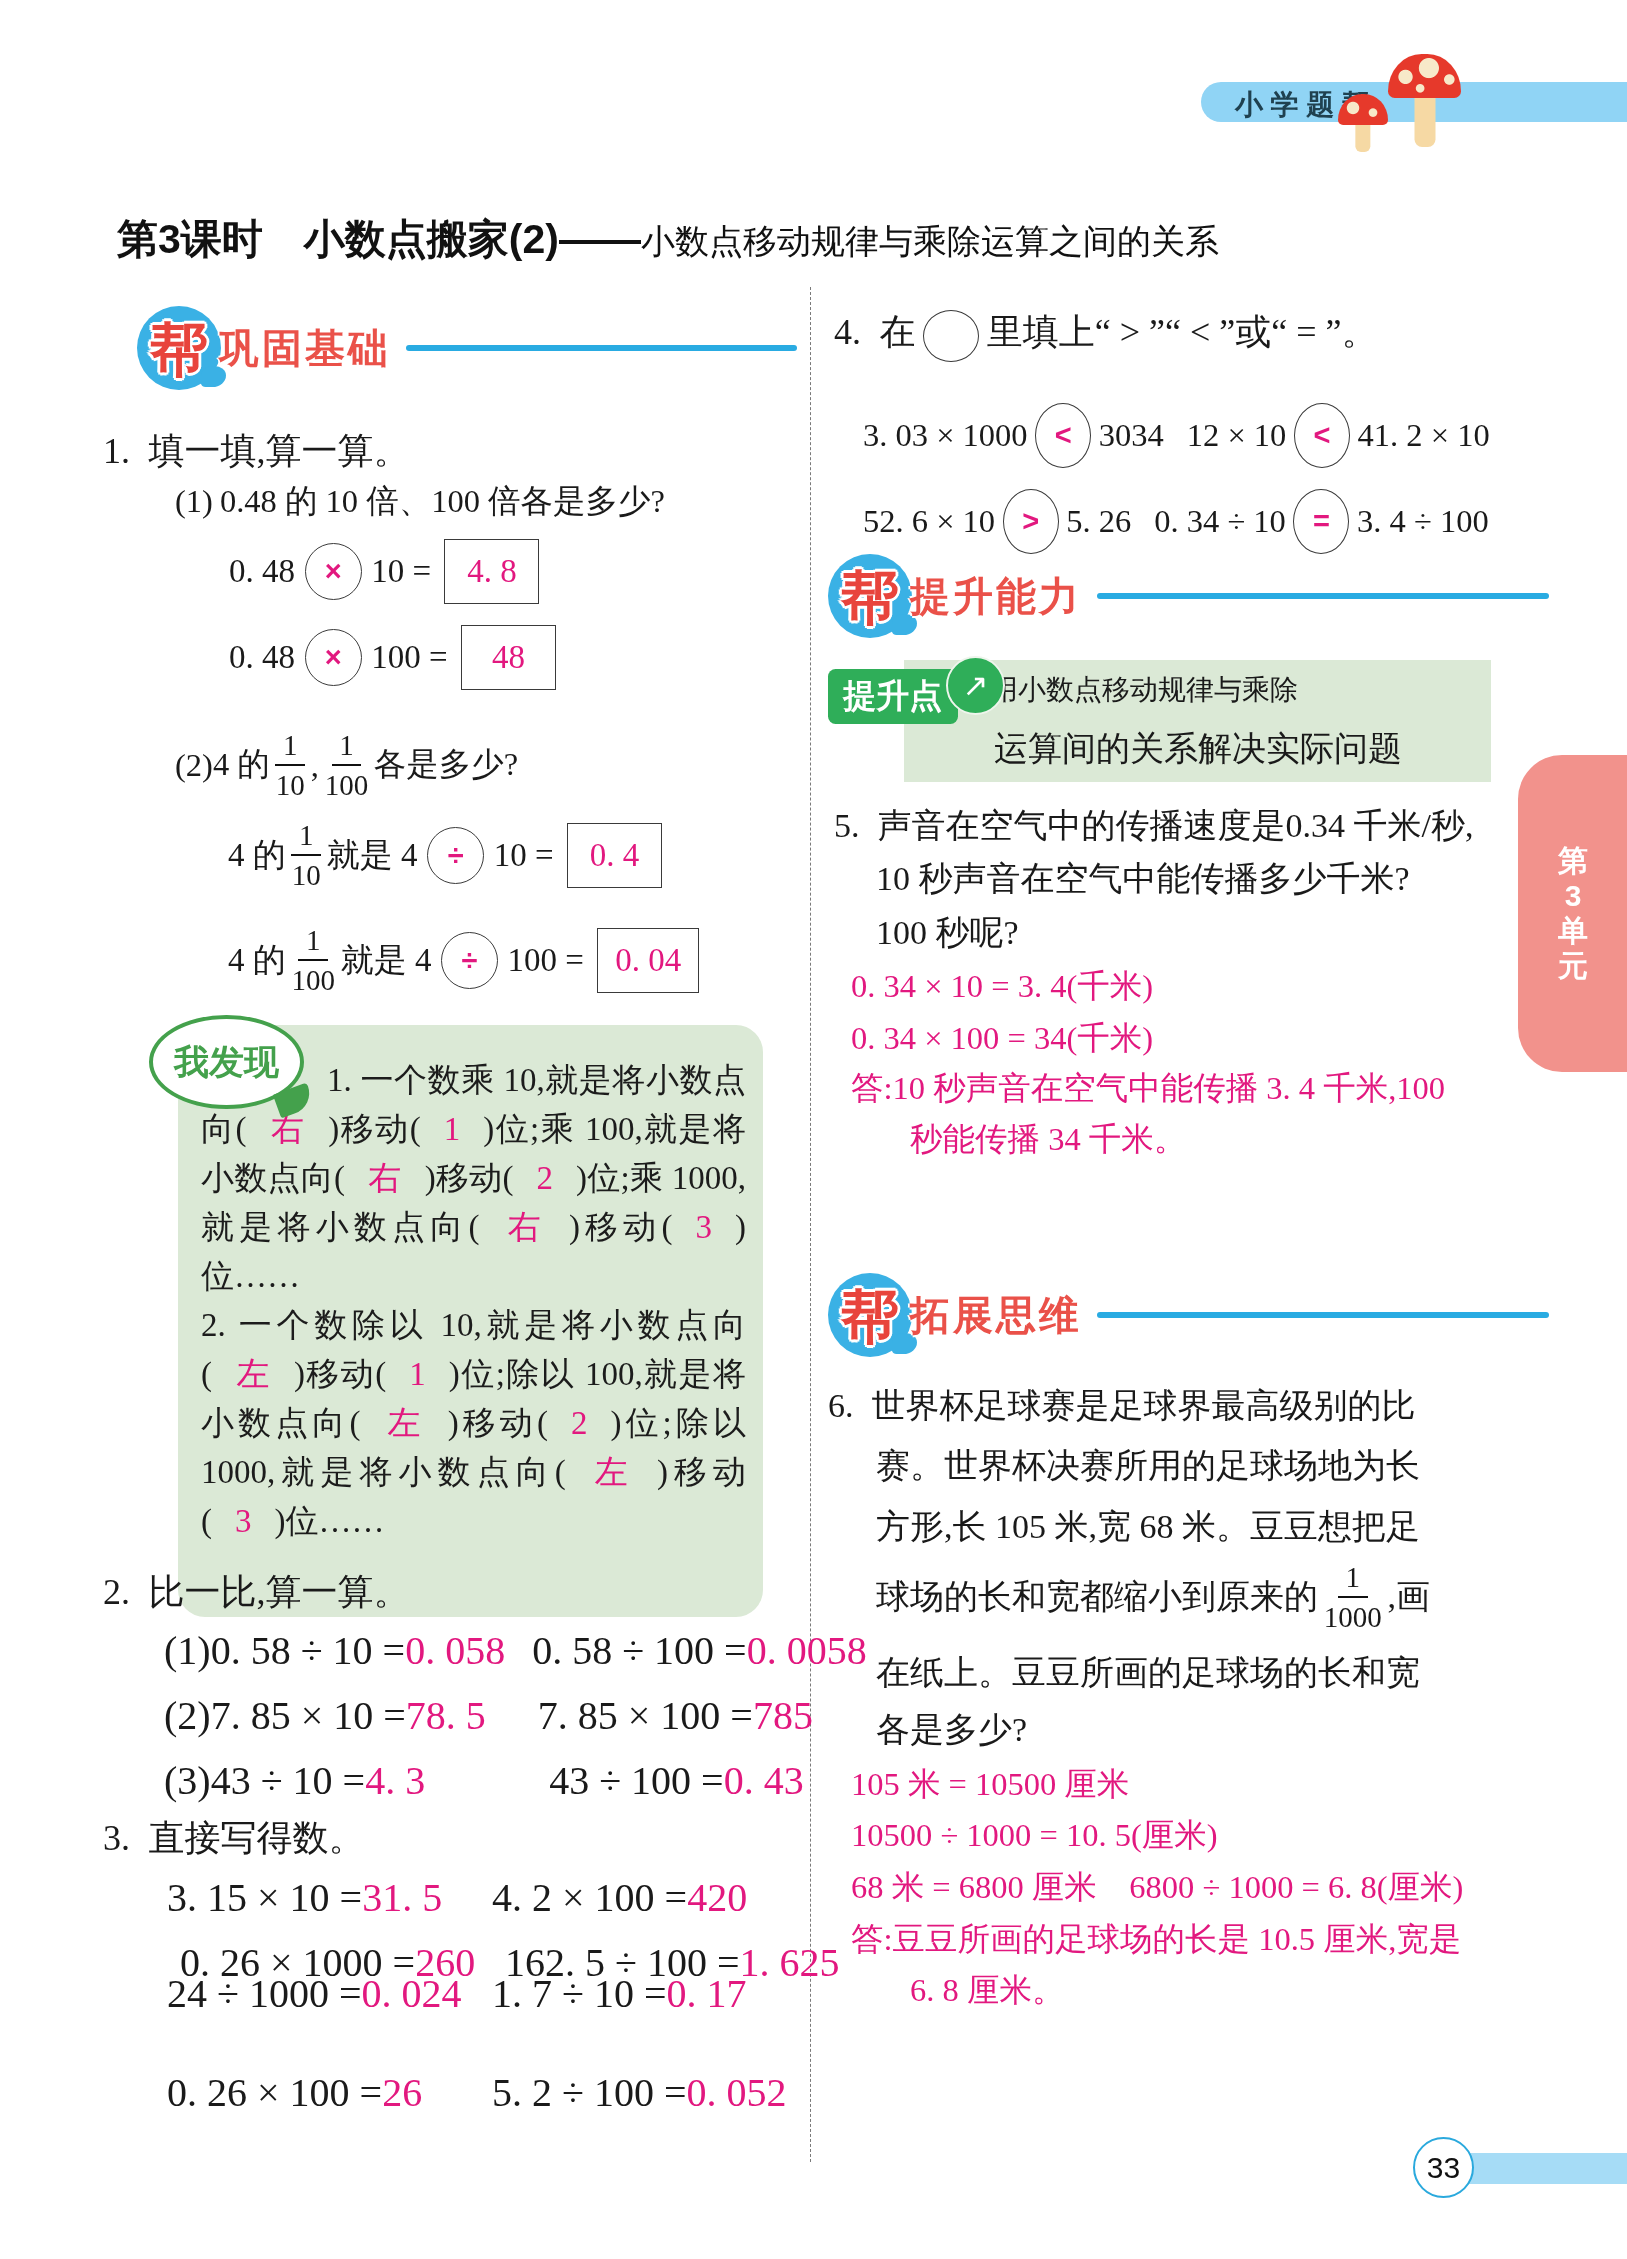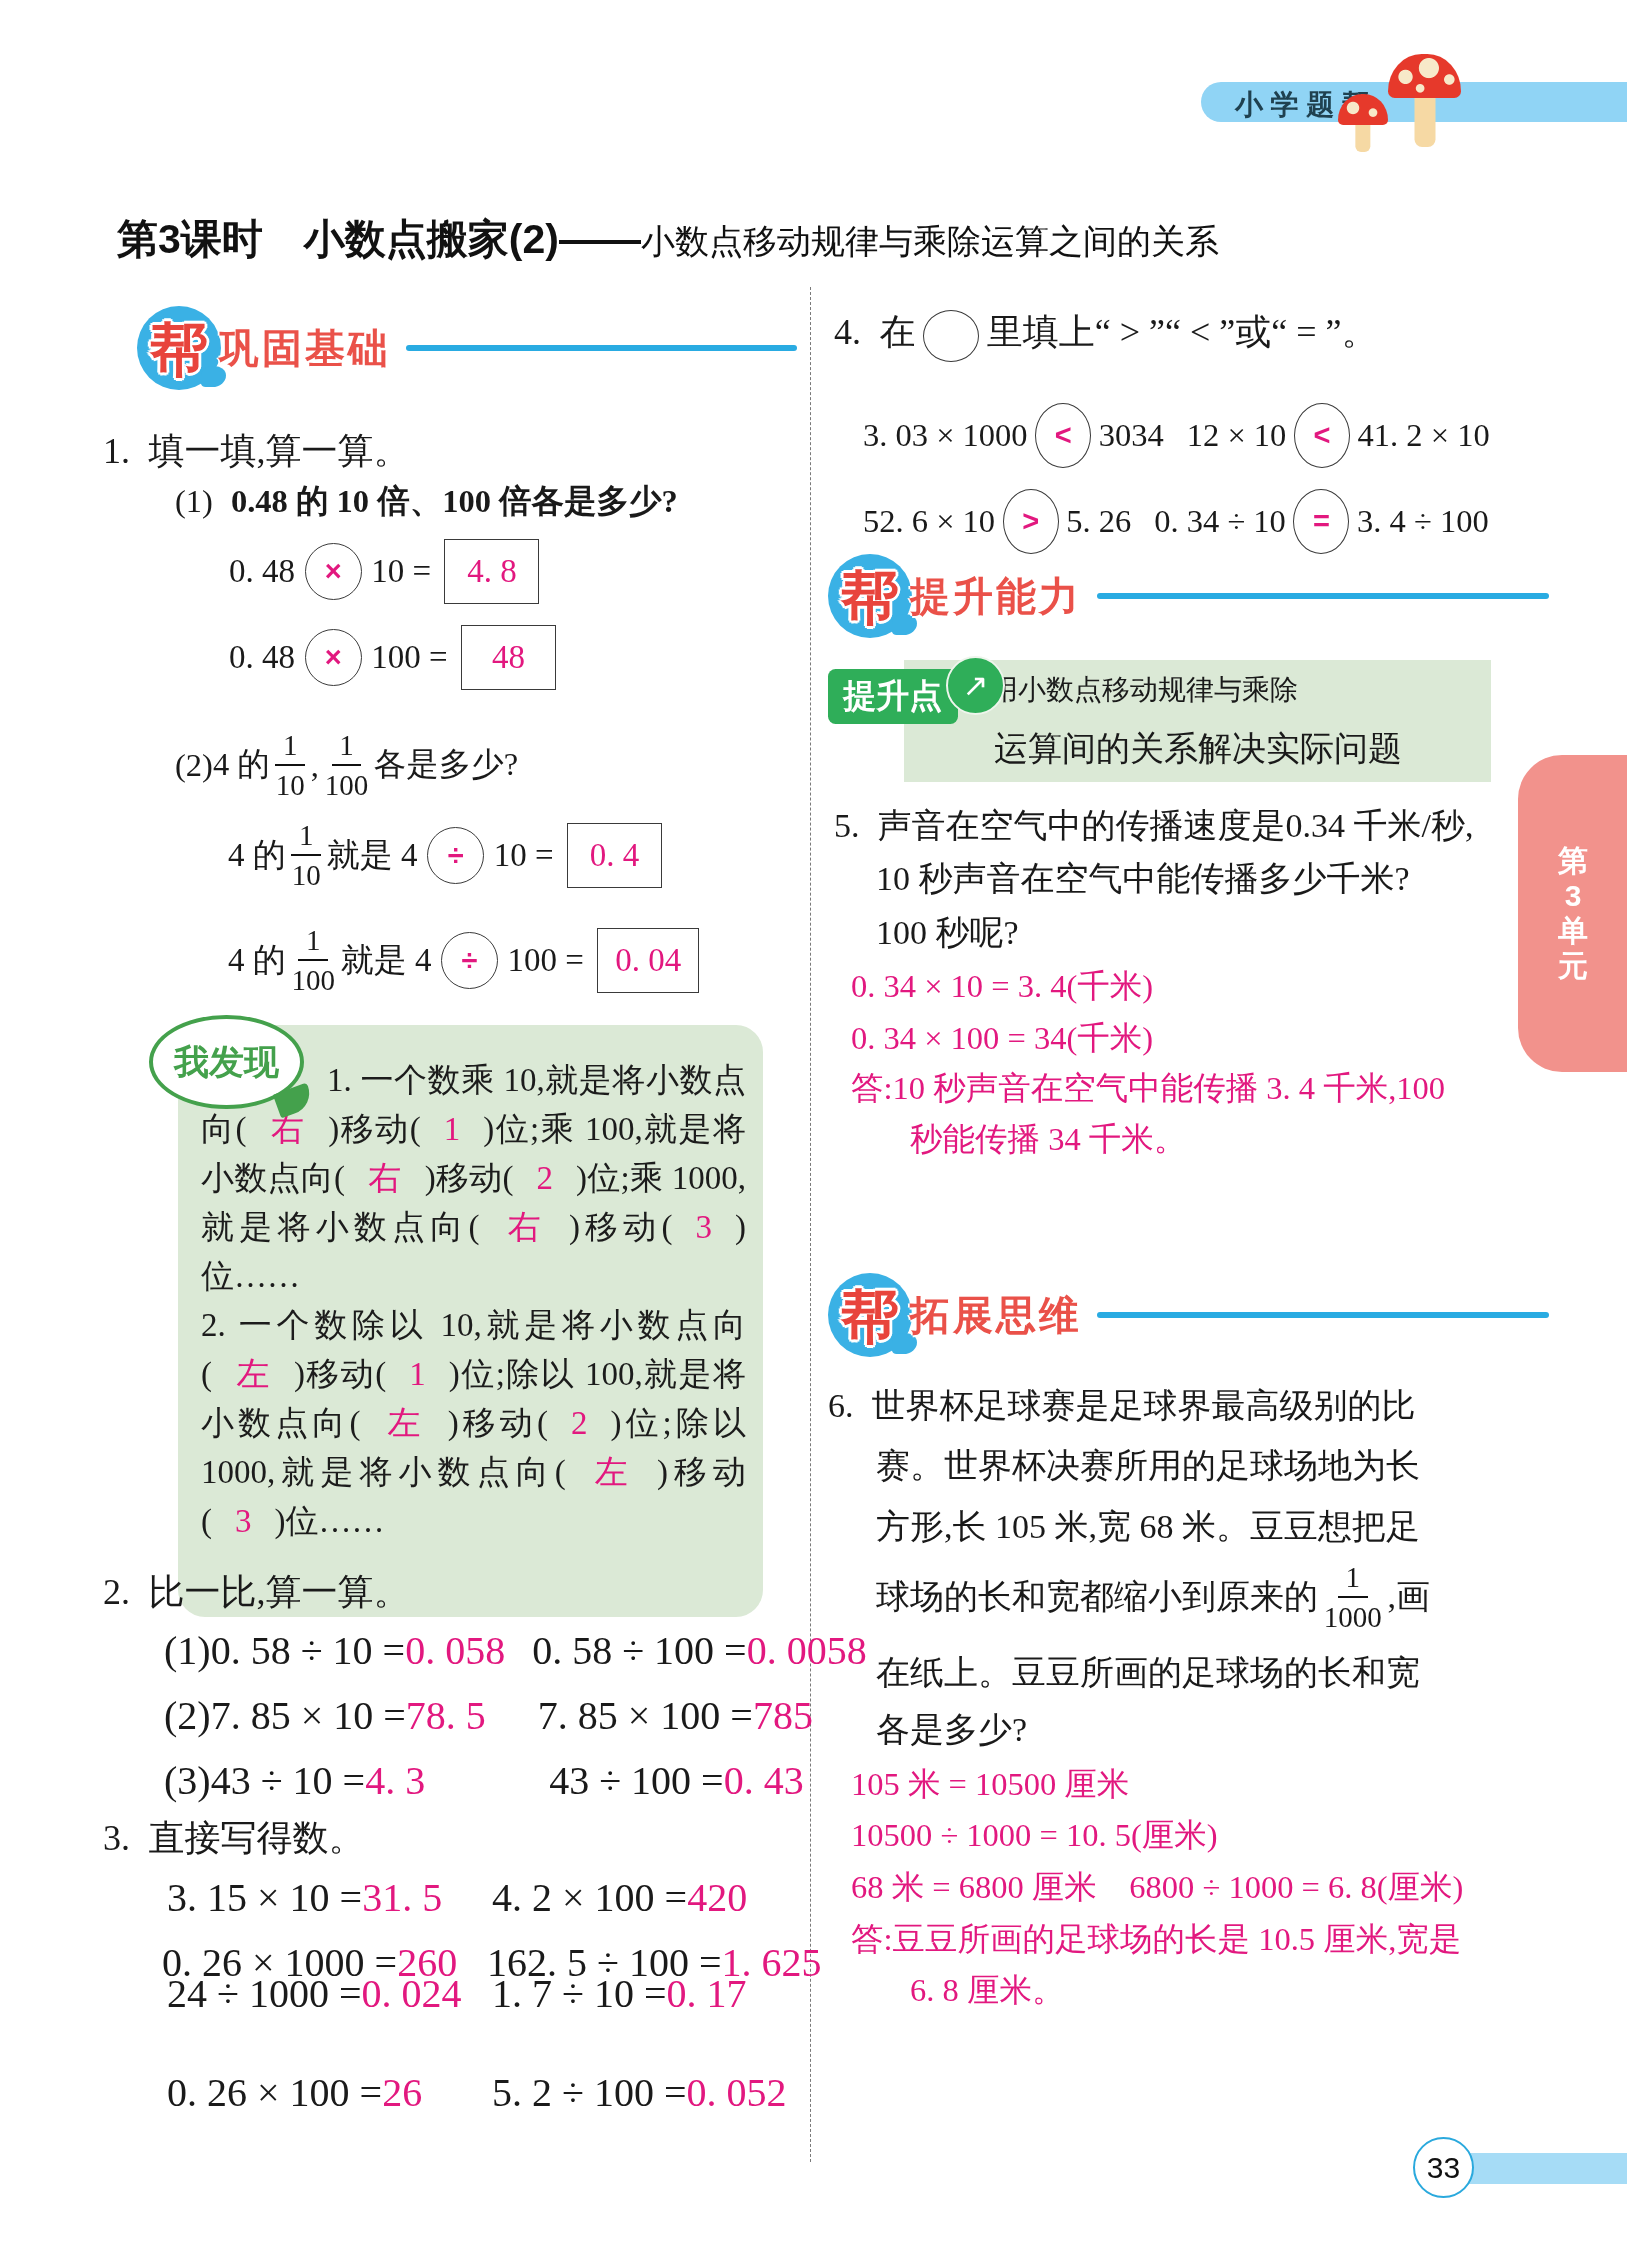--- a/index.html
+++ b/index.html
@@ -99,21 +99,21 @@
   
   .page-bar{position:absolute;left:1441px;top:2153px;width:186px;height:31px;background:#a6dcf6;z-index:1;}
   .page-circle{position:absolute;left:1413px;top:2137px;width:57px;height:57px;border-radius:50%;
        background:#fff;border:2.9px solid #2aa9dd;z-index:2;display:flex;align-items:center;
        justify-content:center;font-family:"Liberation Sans",sans-serif;font-size:30px;color:#111;}
 
   .divider{position:absolute;left:810px;top:287px;height:1875px;border-left:1.9px dashed #7a7a7a;}
   .t38{font-size:36px;}
   .t34{font-size:32.5px;}
   .ml10{margin-left:9.6px;}
-  .ml4{margin-left:18px;font-weight:bold;}
+  .ml4{margin-left:7px;}
 </style>
 </head>
 <body>
 
 <div class="page">
 
   <div class="banner"></div>
   <div class="banner-text">小学题帮</div>
   <div class="mush" style="left:1388px;top:54px;width:73px;height:105px;">
     <div class="stem" style="top:38px;width:21px;height:55px;border-radius:3.8px 3.8px 7.6px 7.6px;"></div>
@@ -233,21 +233,21 @@
     <span>3.</span>
     <span class="ml10">直接写得数。</span>
   </div>
   <div class="line" style="left:167px;top:1874px;">
     <span class="c1">
         <span>3. 15 × 10 =</span>
         <span class="pink">31. 5</span>
       </span>
     <span>4. 2 × 100 =</span><span class="pink">420</span>
   </div>
-  <div class="line" style="left:162px;top:1939px;">
+  <div class="line" style="left:180px;top:1939px;">
     <span class="c1">
         <span>0. 26 × 1000 =</span>
         <span class="pink">260</span>
       </span>
     <span>162. 5 ÷ 100 =</span><span class="pink">1. 625</span>
   </div>
   <div class="line" style="left:167px;top:1970px;">
     <span class="c1">
         <span>24 ÷ 1000 =</span>
         <span class="pink">0. 024</span>

